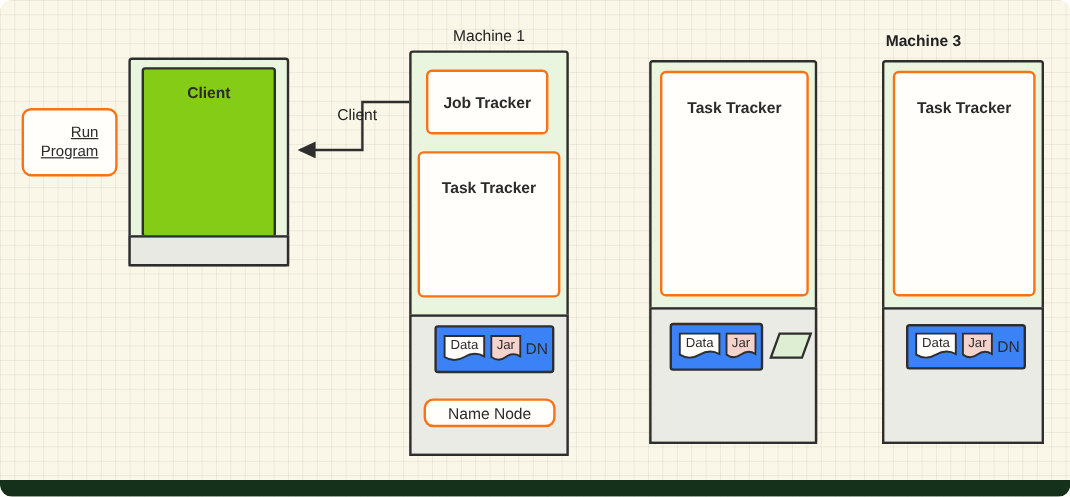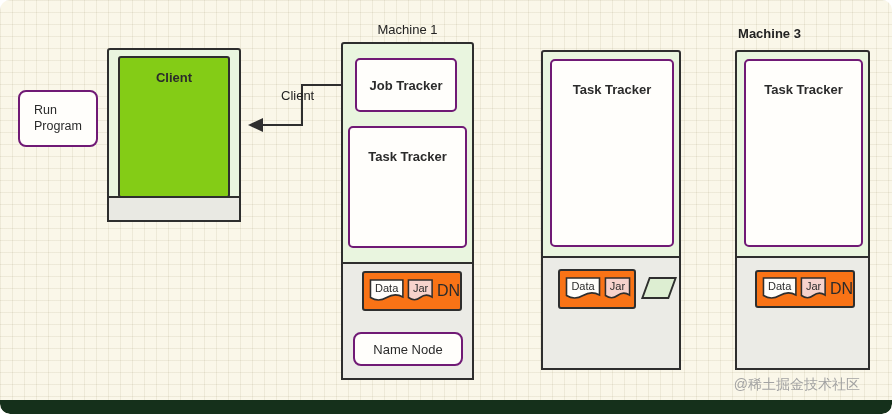--- a/index.html
+++ b/index.html
@@ -12,38 +12,38 @@
   .page {
     position:relative; width:892px; height:414px; overflow:hidden;
     background-color:#faf7e9;
     background-image:
       linear-gradient(to right,  rgba(125,115,70,0.10) 1px, transparent 1px),
       linear-gradient(to bottom, rgba(125,115,70,0.10) 1px, transparent 1px);
     background-size:12px 12px;
     border-radius:10px;
   }
   .box {
-    position:absolute; background:#fffefb; border:2px solid #701a75; border-radius:6px;
-    display:flex; align-items:center; justify-content:center; text-align:left;
+    position:absolute; background:#fffefb; border:2px solid #f97316; border-radius:6px;
+    display:flex; align-items:center; justify-content:center; text-align:right;
   }
   .machine { position:absolute; background:#e9f5df; border:2px solid #2e2e2e; border-radius:3px; }
   .mlabel  { position:absolute; text-align:center; font-size:13px; color:#222; }
   .graysec { position:absolute; left:-2px; right:-2px; bottom:-2px; background:#ebebe6;
              border:2px solid #2e2e2e; border-top-width:2px; }
   .title-top { align-items:flex-start; padding-top:21px; font-weight:bold; font-size:13px; }
   .bold { font-weight:bold; }
   .small { font-size:12.5px; line-height:1.25; }
   .client-inner { position:absolute; background:#84cc16; border:2px solid #2e2e2e; border-radius:3px; }
   .client-strip { position:absolute; left:-2px; right:-2px; bottom:-2px; height:26px;
                   background:#e9e9e3; border:2px solid #2e2e2e; }
   .doc { position:relative; display:inline-block; }
   .doc svg { position:absolute; inset:0; width:100%; height:100%; }
   .doc span { position:relative; display:block; text-align:center; font-size:11px; line-height:21px; }
-  .dn-text { font-size:16px; line-height:26px;text-align:right; }
-  .filesrow { position:absolute; background:#f97316; border:2px solid #2e2e2e; border-radius:3px;
+  .dn-text { font-size:13px; line-height:26px;text-align:right; }
+  .filesrow { position:absolute; background:#3b82f6; border:2px solid #2e2e2e; border-radius:3px;
               display:flex; align-items:center; padding-left:5px; gap:3px; }
   .para { position:absolute; background:#ddeed2; border:2px solid #2e2e2e; transform:skewX(-20deg); }
   .arrows { position:absolute; left:0; top:0; pointer-events:none; }
   .arrowline { stroke:#2e2e2e; stroke-width:2; fill:none; }
   .report { position:absolute; font-size:13px; color:#222; }
   .footer { position:absolute; left:0; bottom:0; width:892px; height:14px; background:#15301b;
             border-radius:0 0 10px 10px; }
   .watermark { position:absolute; right:32px; top:376px; font-size:14px; color:#a3a3a3; }
 </style>
 </head>
@@ -54,21 +54,21 @@
   <svg class="arrows" width="892" height="414">
     <defs>
       <marker id="arrowhead" markerWidth="9" markerHeight="9" refX="6.5" refY="3.5" orient="auto">
         <path d="M0,0 L7.5,3.5 L0,7 Z" fill="#2e2e2e"></path>
       </marker>
     </defs>
     <path class="arrowline" d="M341,85 L302,85 L302,125 L250,125" marker-end="url(#arrowhead)"></path>
     <path class="arrowline" d="M407,330 L407,317" marker-end="url(#arrowhead)"></path>
   </svg>
 
-  <div class="box small" style="left:18px; top:90px; width:80px; height:57px; border-radius:8px; padding:16px;">
+  <div class="box small" style="left:18px; top:90px; width:80px; height:57px; border-radius:8px; padding:16px;text-decoration:underline;">
     <span>Run Program</span>
   </div>
 
   <div class="machine" style="left:107px; top:48px; width:134px; height:174px;">
     <div class="client-inner" style="left:9px; top:6px; width:112px; height:142px;">
       <div class="bold" style="position:absolute; left:0; right:0; top:12px; text-align:center; font-size:13px;">Client</div>
     </div>
     <div class="client-strip"></div>
   </div>
 
@@ -91,21 +91,21 @@
           <span>Data</span>
         </span>
         <span class="doc" style="width:27px; height:26px;">
           <svg viewBox="0 0 28 26" preserveAspectRatio="none">
             <path d="M1.5,2 H26.5 V19 Q20,15 14,19.5 Q8,24 1.5,19.5 Z" fill="#f6d2cc" stroke="#2e2e2e" stroke-width="1.6"></path>
           </svg>
           <span>Jar</span>
         </span>
         <span class="dn-text">DN</span>
       </div>
-      <div class="box" style="left:10px; top:68px; width:110px; height:34px; border-radius:8px; font-size:13px;">
+      <div class="box" style="left:10px; top:68px; width:110px; height:24px; border-radius:8px; font-size:13px;">
         <span>Name Node</span>
       </div>
     </div>
   </div>
 
   <div class="machine" style="left:541px; top:50px; width:140px; height:320px;">
     <div class="box title-top" style="left:7px; top:7px; width:124px; height:188px; border-radius:5px;">
       <span>Task Tracker</span>
     </div>
     <div class="graysec" style="height:114px;">
@@ -144,16 +144,15 @@
           <svg viewBox="0 0 28 26" preserveAspectRatio="none">
             <path d="M1.5,2 H26.5 V19 Q20,15 14,19.5 Q8,24 1.5,19.5 Z" fill="#f6d2cc" stroke="#2e2e2e" stroke-width="1.6"></path>
           </svg>
           <span>Jar</span>
         </span>
         <span class="dn-text">DN</span>
       </div>
     </div>
   </div>
 
-  <div class="watermark">@稀土掘金技术社区</div>
   <div class="footer"></div>
 
 </div>
 
 </body></html>

